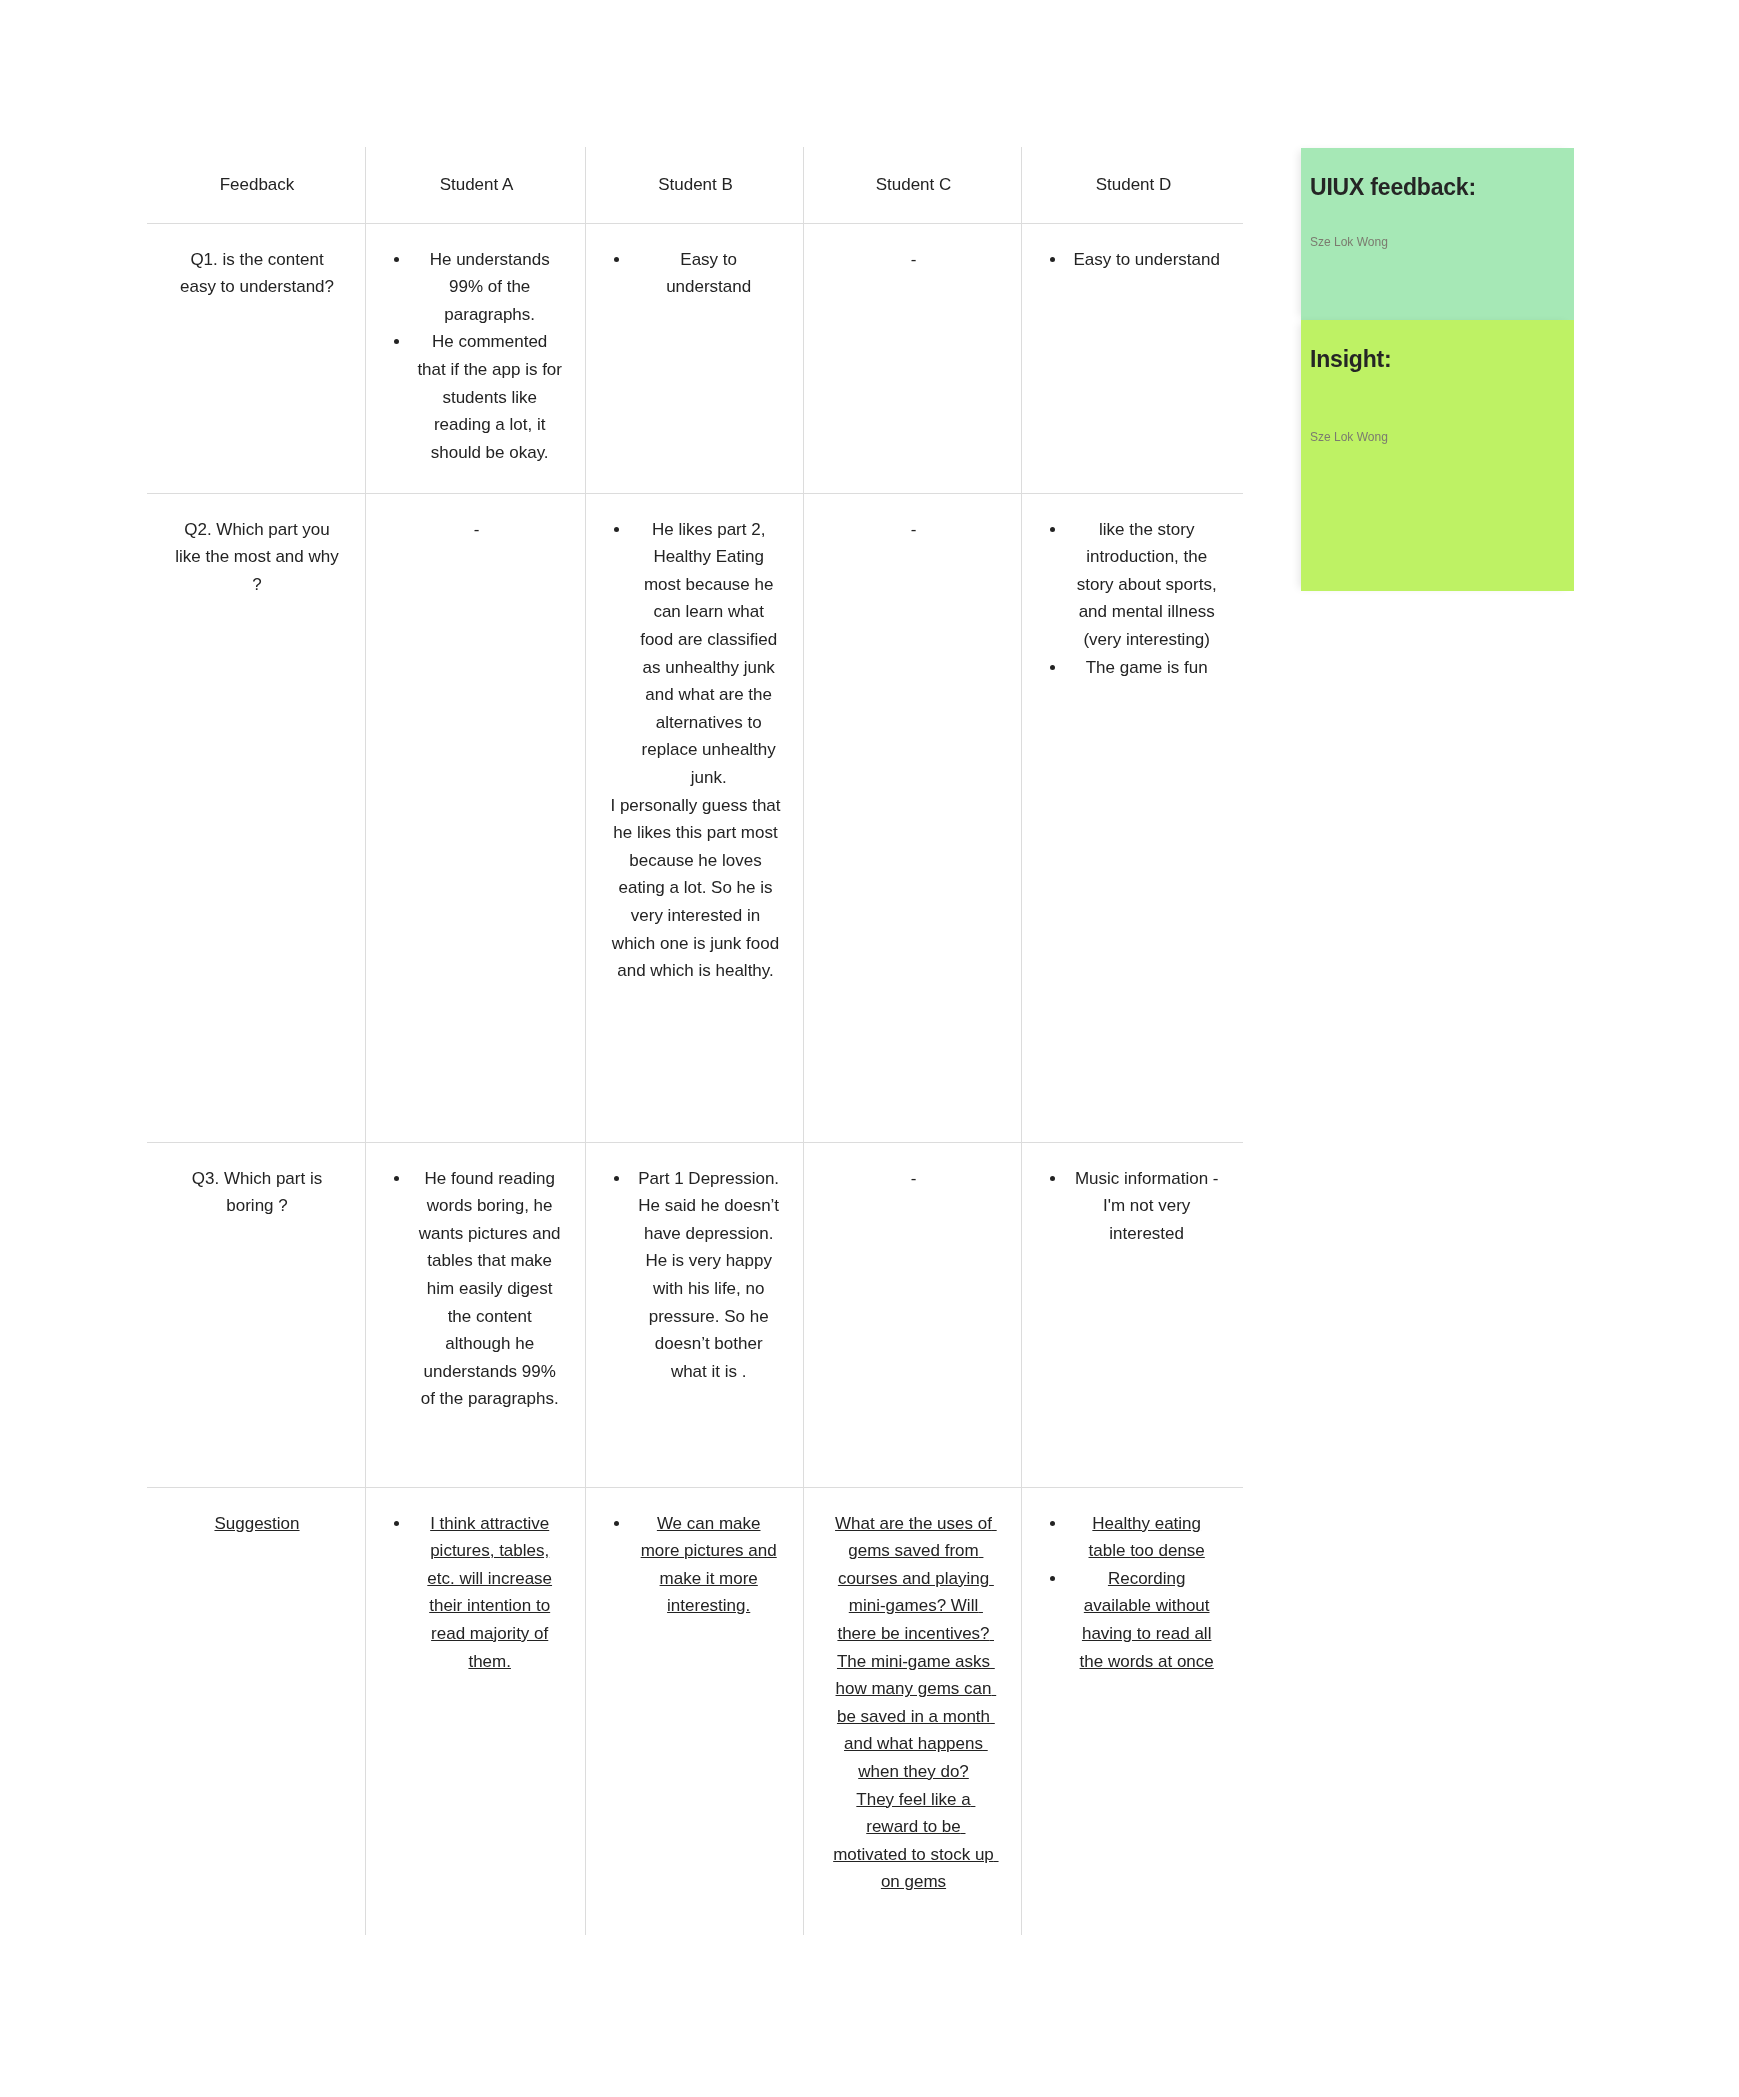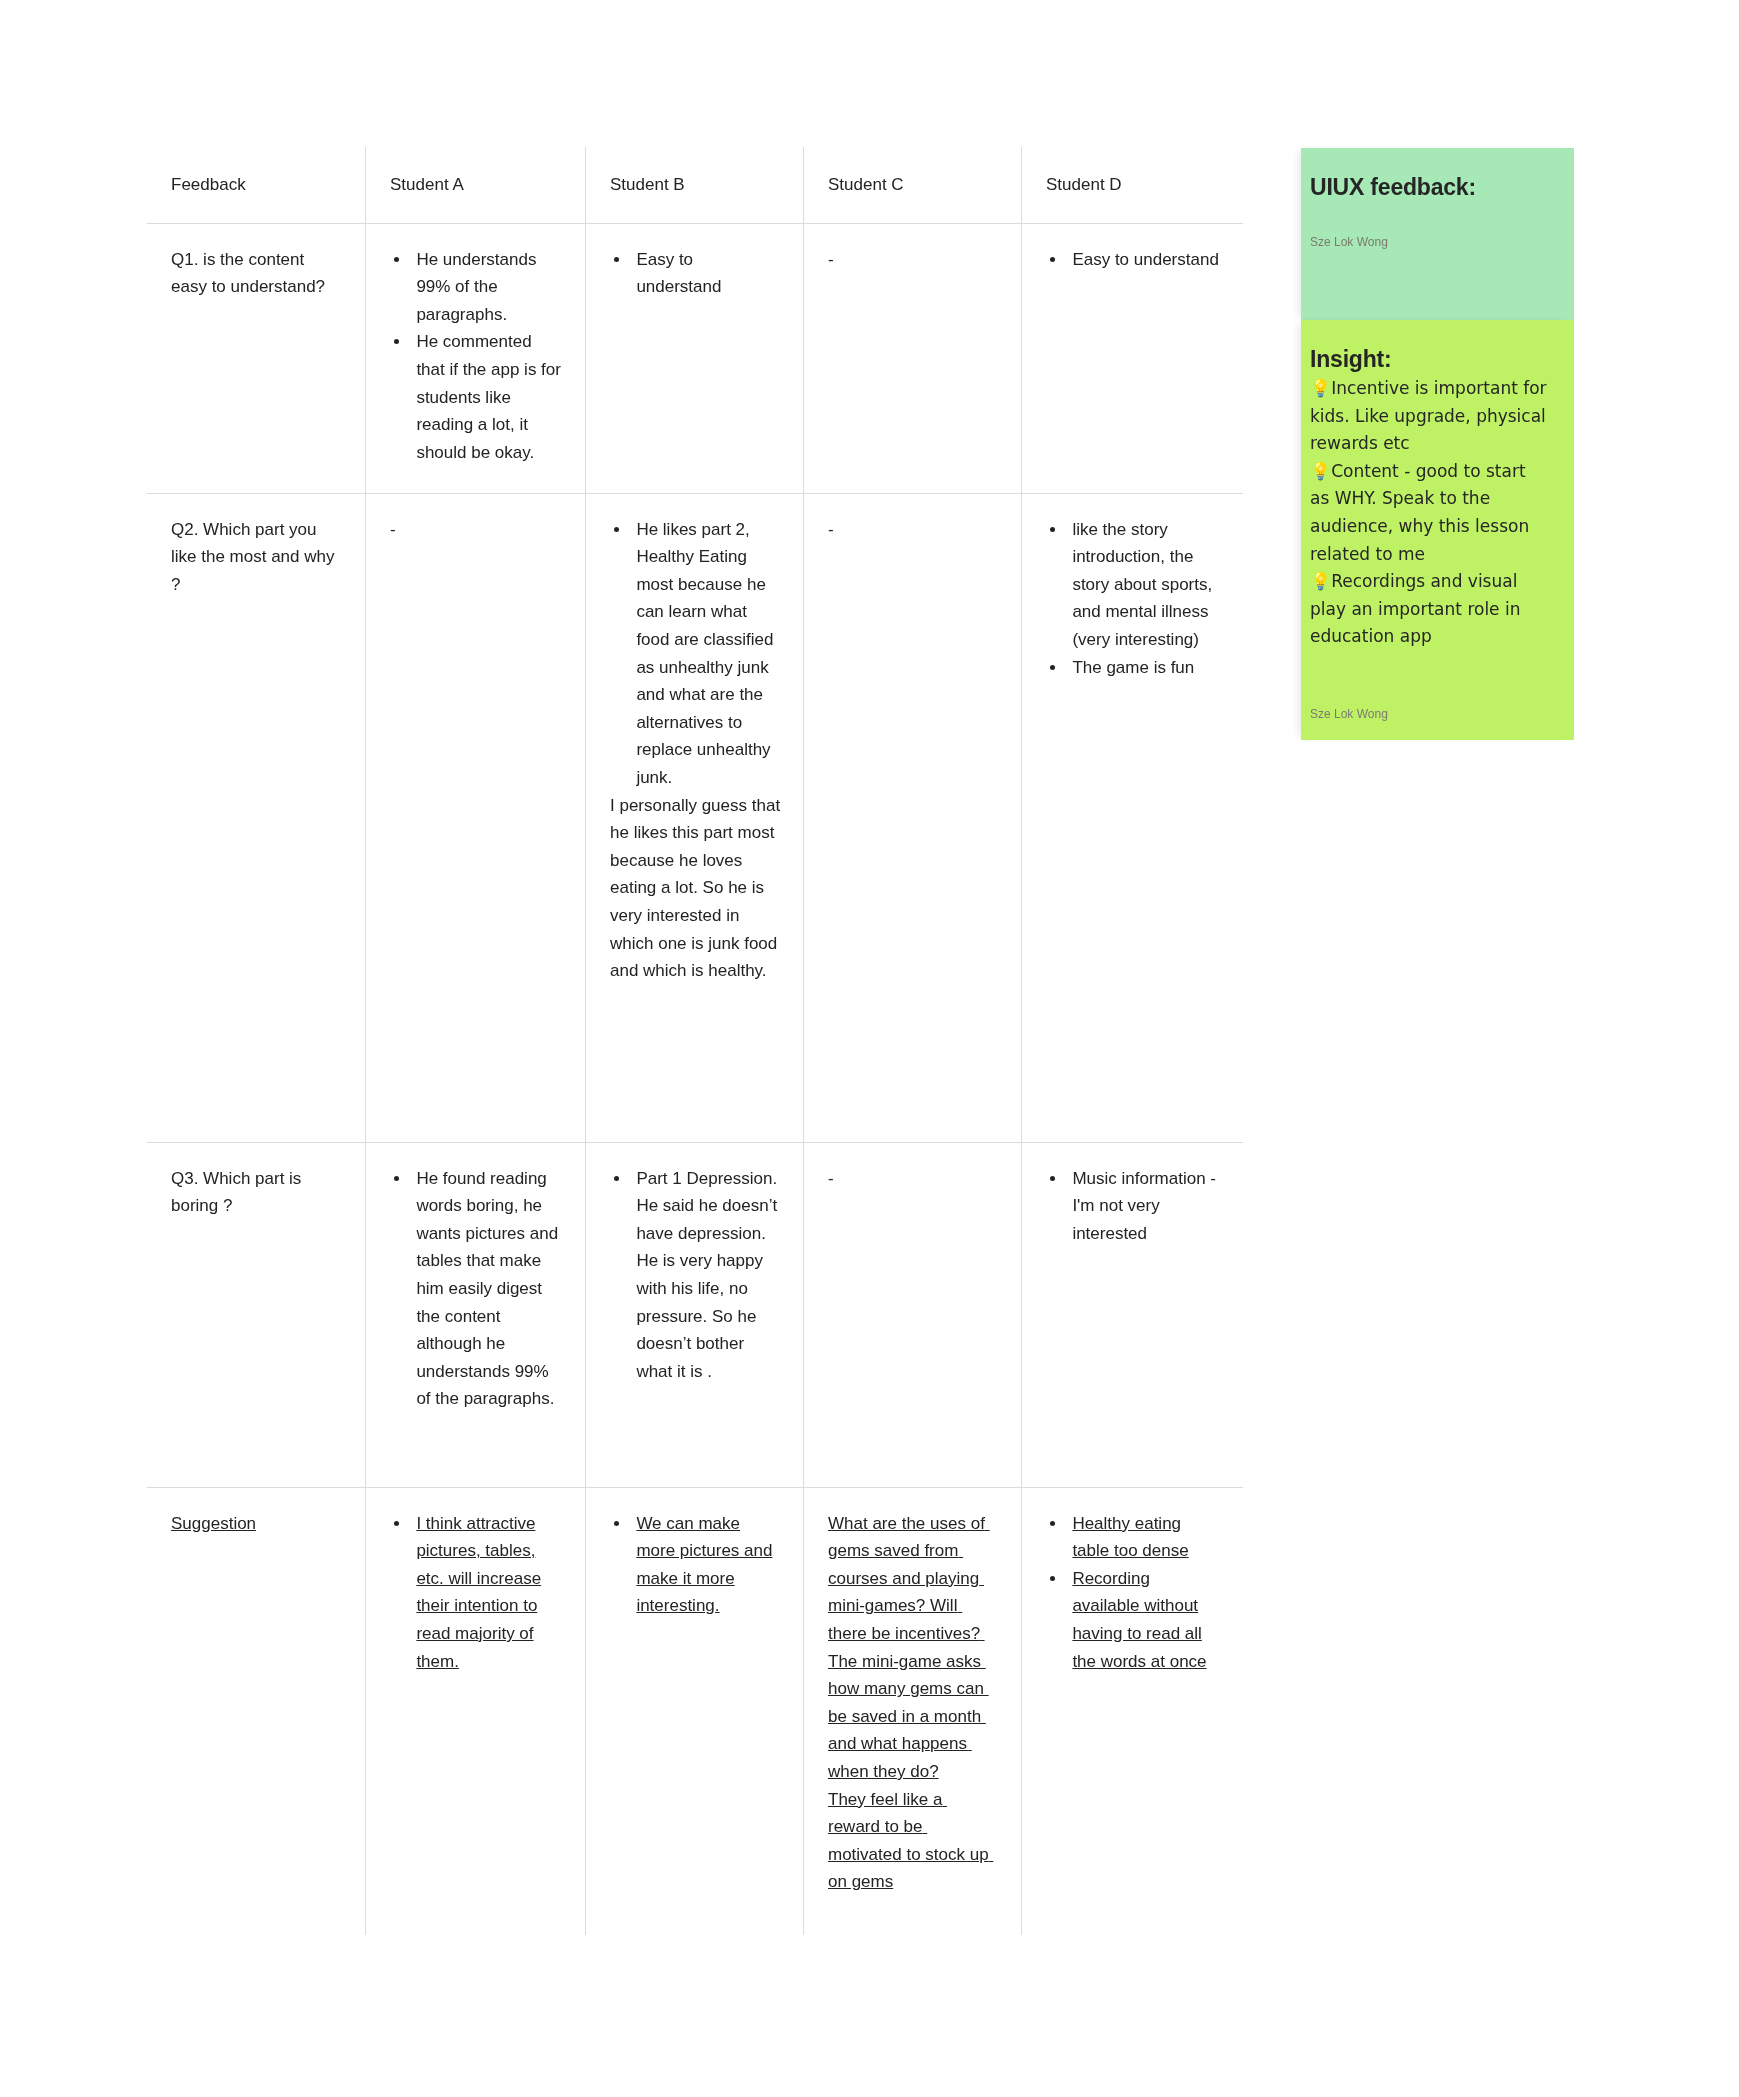--- a/index.html
+++ b/index.html
@@ -33,21 +33,21 @@
   table.feedback-table col.c0 { width: 219px; }
   table.feedback-table col.c1 { width: 220px; }
   table.feedback-table col.c2 { width: 218px; }
   table.feedback-table col.c3 { width: 218px; }
   table.feedback-table col.c4 { width: 222px; }
 
   table.feedback-table th,
   table.feedback-table td {
     border: 1.1px solid #dcdcdc;
     vertical-align: top;
-    text-align: left;
+    text-align: center;
     padding: 22px 22px 22px 24px;
     font-size: 17px;
     line-height: 27.6px;
     color: #232323;
     font-weight: 400;
   }
   table.feedback-table thead th {
     height: 67px;
     padding-top: 24px;
     padding-bottom: 24px;
@@ -246,20 +246,17 @@
 
 <div id="sticky-stack">
 
   <div class="sticky sticky-green">
     <h2>UIUX feedback:</h2>
     <div class="note-author">Sze Lok Wong</div>
   </div>
 
   <div class="sticky sticky-yellow">
     <h2>Insight:</h2>
-    <div class="note-body emoji">💡Incentive is important for kids. Like upgrade, physical rewards etc
-💡Content - good to start as WHY. Speak to the audience, why this lesson related to me
-💡Recordings and visual play an important role in education app</div>
     <div class="note-author">Sze Lok Wong</div>
   </div>
 
 </div>
 
 
 </body></html>

